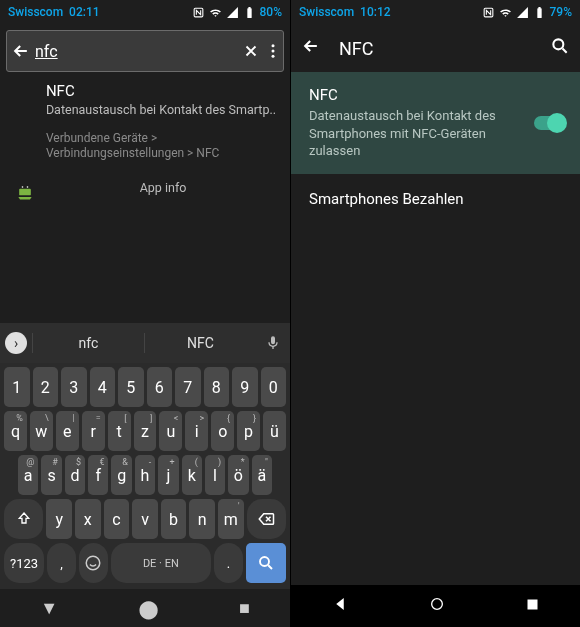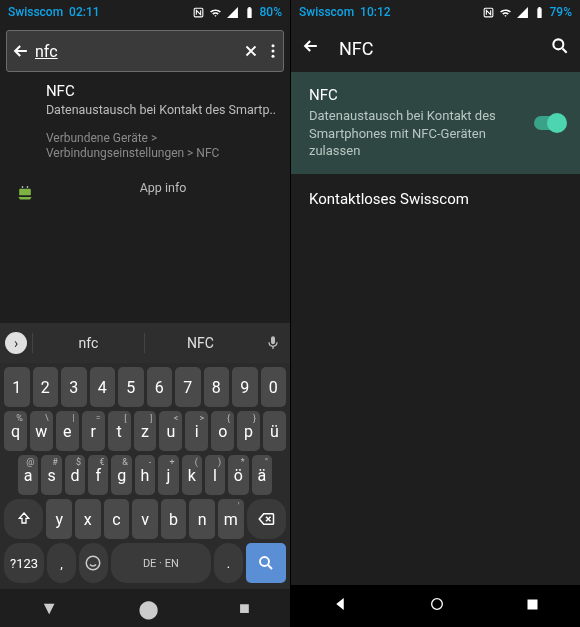--- a/index.html
+++ b/index.html
@@ -279,21 +279,21 @@
   </div>
 
   <div class="setting-row hl">
     <div class="tcol">
       <div class="s-title">NFC</div>
       <div class="s-sub">Datenaustausch bei Kontakt des Smartphones mit NFC-Geräten zulassen</div>
     </div>
     <div class="switch"></div>
   </div>
 
-  <div class="plain-row">Kontaktloses Swisscom</div>
+  <div class="plain-row">Smartphones Bezahlen</div>
 
   <div class="navbar2">
     <div class="nb">
       <svg width="18" height="18" viewBox="0 0 24 24" fill="#fff">
           <path d="M17 4l-10 8 10 8z"></path>
         </svg>
     </div>
     <div class="nb">
       <svg width="16" height="16" viewBox="0 0 24 24" fill="none" stroke="#fff" stroke-width="2">
           <circle cx="12" cy="12" r="8"></circle>

